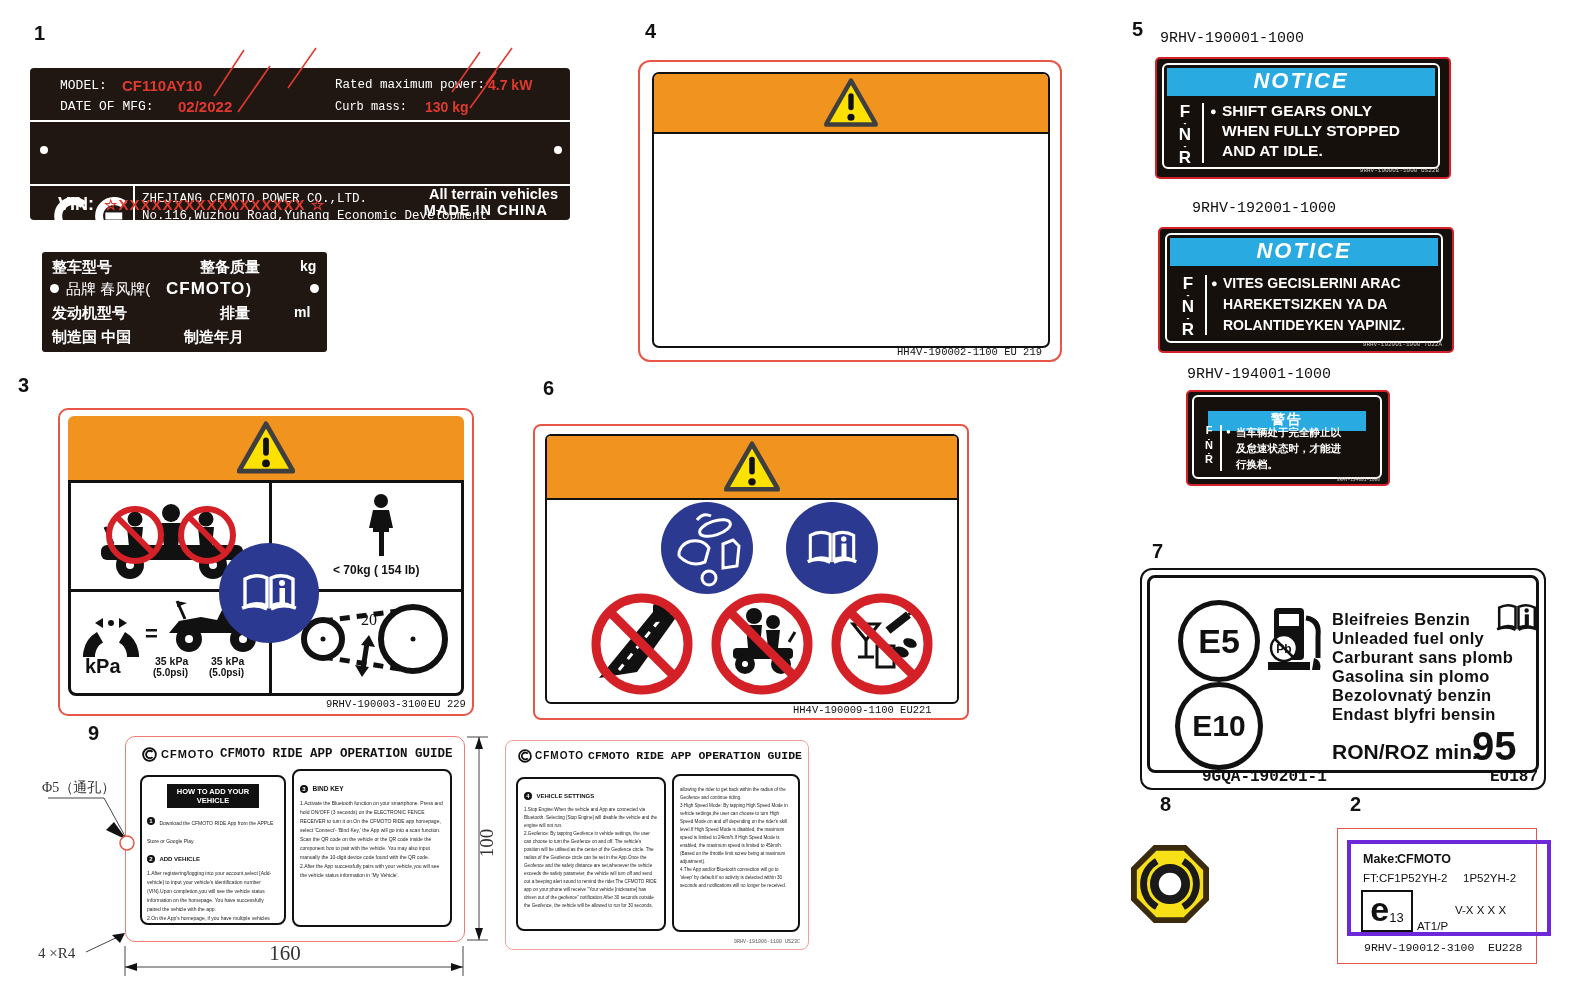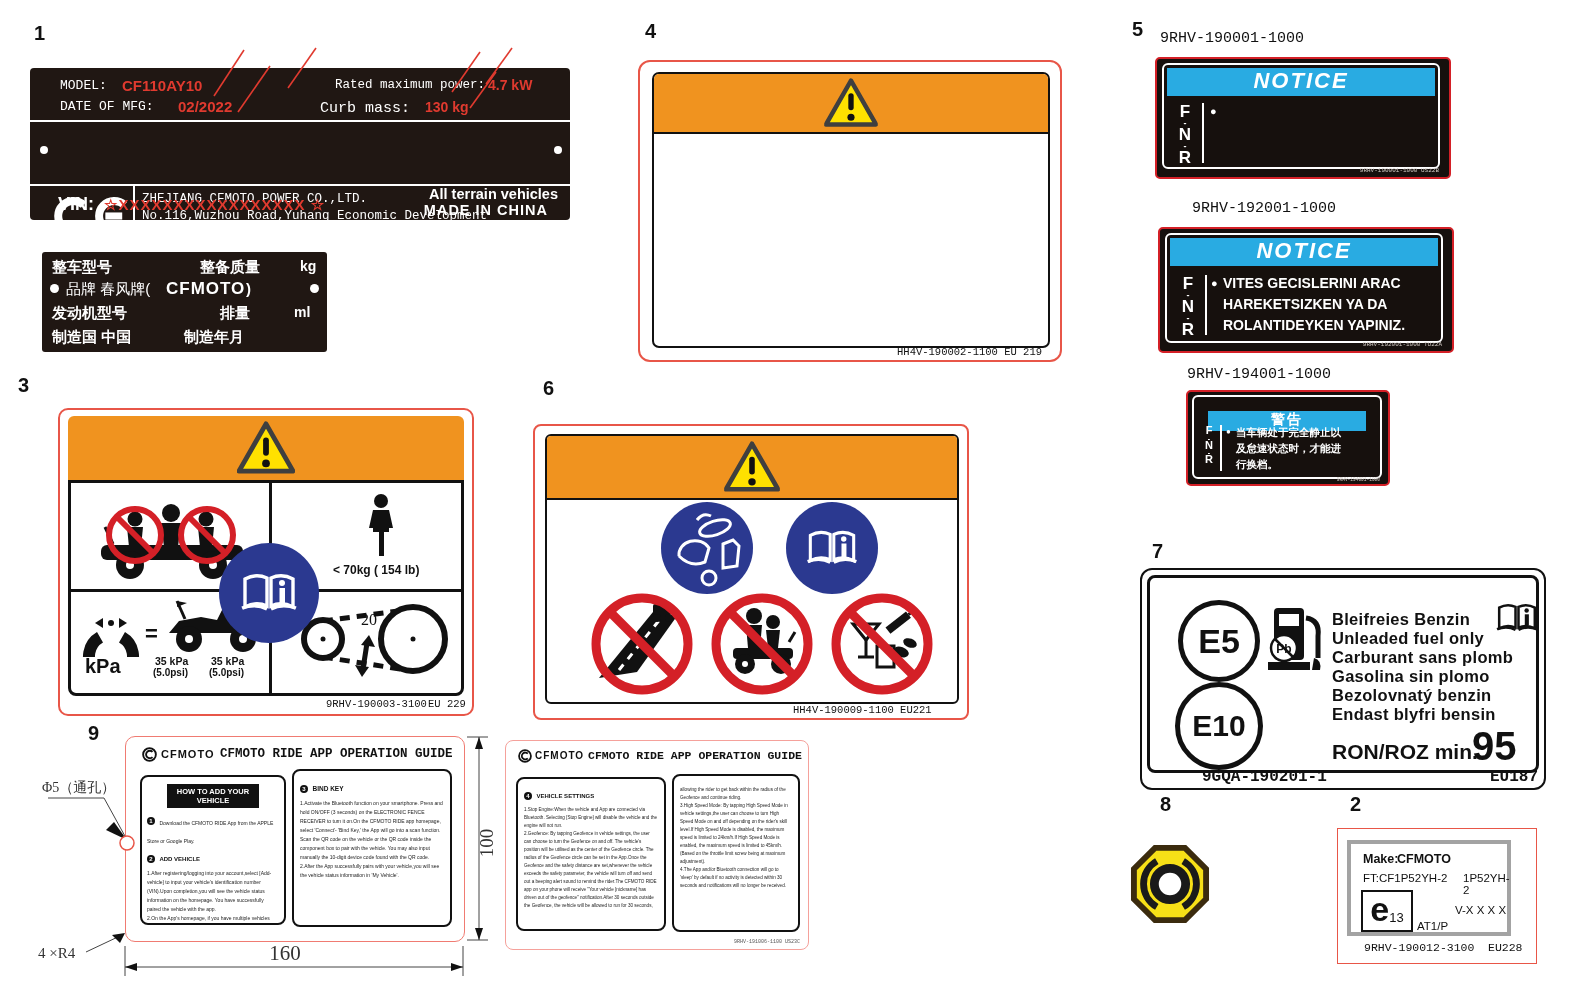--- a/index.html
+++ b/index.html
@@ -80,21 +80,21 @@
     <div class="abs" style="left:0;top:116px;width:540px;height:2px;background:#fff"></div>
     <div class="abs" style="left:103px;top:118px;width:2px;height:62px;background:#fff"></div>
 
     <span class="abs mono" style="left:30px;top:10px;font-size:13px">MODEL:</span>
     <span class="abs redtxt" style="left:92px;top:9px;font-size:15px;font-weight:bold">CF110AY10</span>
     <span class="abs mono" style="left:305px;top:10px;font-size:12.5px">Rated maximum power:</span>
     <span class="abs redtxt" style="left:458px;top:9px;font-size:14px;font-weight:bold">4.7 kW</span>
 
     <span class="abs mono" style="left:30px;top:31px;font-size:13px">DATE OF MFG:</span>
     <span class="abs redtxt" style="left:148px;top:30px;font-size:15px;font-weight:bold">02/2022</span>
-    <span class="abs mono" style="left:290px;top:32px;font-size:15px">Curb mass:</span>
+    <span class="abs mono" style="left:305px;top:32px;font-size:12px">Curb mass:</span>
     <span class="abs redtxt" style="left:395px;top:31px;font-size:14px;font-weight:bold">130 kg</span>
 
     <div class="abs" style="left:10px;top:78px;width:8px;height:8px;border-radius:50%;background:#fff"></div>
     <div class="abs" style="left:524px;top:78px;width:8px;height:8px;border-radius:50%;background:#fff"></div>
     <svg class="abs" style="left:22px;top:122px" width="80" height="52" viewBox="0 0 90 52">
       <path d="M 35.5 13.5 A 17 17 0 1 0 35.5 38.5" fill="none" stroke="#fff" stroke-width="9"></path>
       <path d="M 81.5 13.5 A 17 17 0 1 0 81.5 38.5" fill="none" stroke="#fff" stroke-width="9"></path>
       <path d="M 60 26 H 79" stroke="#fff" stroke-width="8"></path>
     </svg>
     <span class="abs mono" style="left:112px;top:124px;font-size:12.5px">ZHEJIANG CFMOTO POWER CO.,LTD.</span>
@@ -240,20 +240,25 @@
       </div>
       <div class="abs fnr" style="left:8px;top:38px;width:26px;font-size:17px">
         <span>F</span>
         <span class="fnr-sep">-</span>
         <span>N</span>
         <span class="fnr-sep">-</span>
         <span>R</span>
       </div>
       <div class="abs" style="left:38px;top:38px;width:2px;height:60px;background:#fff"></div>
       <span class="abs notice-text" style="left:46px;top:40px;font-size:11px">●</span>
+      <div class="abs notice-text" style="left:58px;top:36px;font-size:15.5px;line-height:20px">
+        <div>SHIFT GEARS ONLY</div>
+        <div>WHEN FULLY STOPPED</div>
+        <div>AND AT IDLE.</div>
+      </div>
     </div>
     <span class="abs tiny-code" style="right:10px;bottom:3px">9RHV-190001-1000 US22B</span>
   </div>
 
   <span class="abs mono" style="left:1192px;top:200px;font-size:15px">9RHV-192001-1000</span>
   <div class="abs notice" style="left:1158px;top:227px;width:292px;height:122px">
     <div class="notice-inner" style="left:5px;top:4px;width:274px;height:106px">
       <div class="notice-band" style="margin:3px;height:28px">
         <span class="notice-title" style="font-size:22px">NOTICE</span>
       </div>
@@ -482,21 +487,21 @@
   </div>
 
   <svg class="abs" style="left:1126px;top:840px" width="88" height="88" viewBox="0 0 90 90">
     <polygon points="81.9,60.3 60.3,81.9 29.7,81.9 8.1,60.3 8.1,29.7 29.7,8.1 60.3,8.1 81.9,29.7" fill="#F7E017" stroke="#3B2B0E" stroke-width="6" stroke-linejoin="miter"></polygon>
     <circle cx="45" cy="45" r="16" fill="#fff" stroke="#1A1A1A" stroke-width="9"></circle>
     <path d="M 31.5 21.6 A 27 27 0 0 0 31.5 68.4" fill="none" stroke="#1A1A1A" stroke-width="7"></path>
     <path d="M 58.5 21.6 A 27 27 0 0 1 58.5 68.4" fill="none" stroke="#1A1A1A" stroke-width="7"></path>
   </svg>
 
   <div class="abs" style="left:1337px;top:828px;width:198px;height:134px;border:1.5px solid #E85648;background:#fff">
-    <div class="abs" style="left:9px;top:11px;width:164px;height:96px;border:4px solid #a3a3a3;box-sizing:border-box">
+    <div class="abs" style="left:9px;top:11px;width:204px;height:96px;border:4px solid #6d28d9;box-sizing:border-box">
       <span class="abs" style="left:12px;top:8px;font-size:12.5px"><b>Make:</b></span>
       <span class="abs" style="left:46px;top:8px;font-size:12.5px;font-weight:bold">CFMOTO</span>
       <span class="abs" style="left:12px;top:28px;font-size:11.5px">FT:CF1P52YH-2</span>
       <span class="abs" style="left:112px;top:28px;font-size:11.5px">1P52YH-2</span>
       <div class="abs" style="left:10px;top:46px;width:48px;height:38px;border:2px solid #111;display:flex;align-items:flex-start;justify-content:center">
         <span style="font-size:34px;font-weight:bold;line-height:34px">e</span>
         <span style="font-size:13px;margin-top:18px">13</span>
       </div>
       <span class="abs" style="left:66px;top:76px;font-size:11.5px">AT1/P</span>
       <span class="abs" style="left:104px;top:60px;font-size:11.5px">V-X X X X</span>

